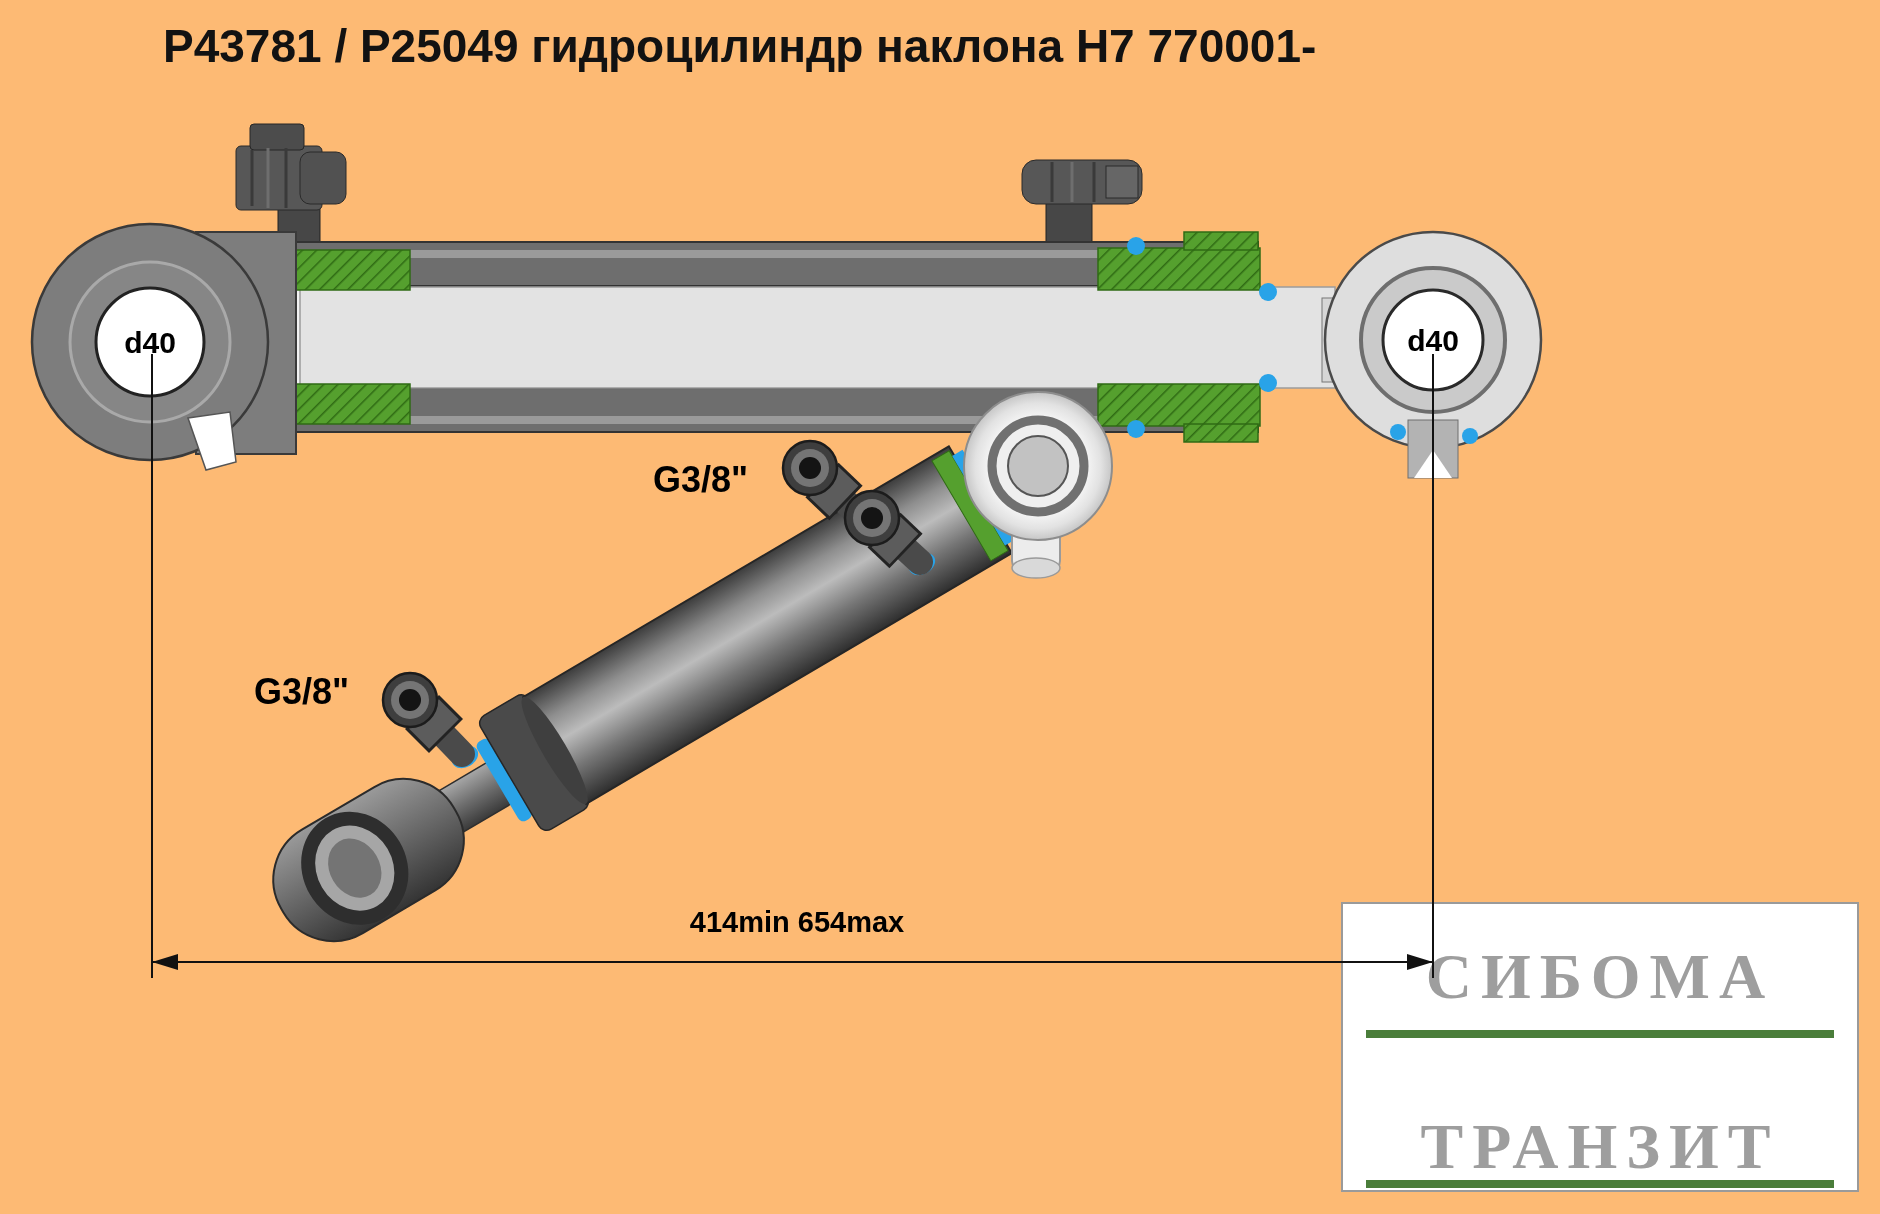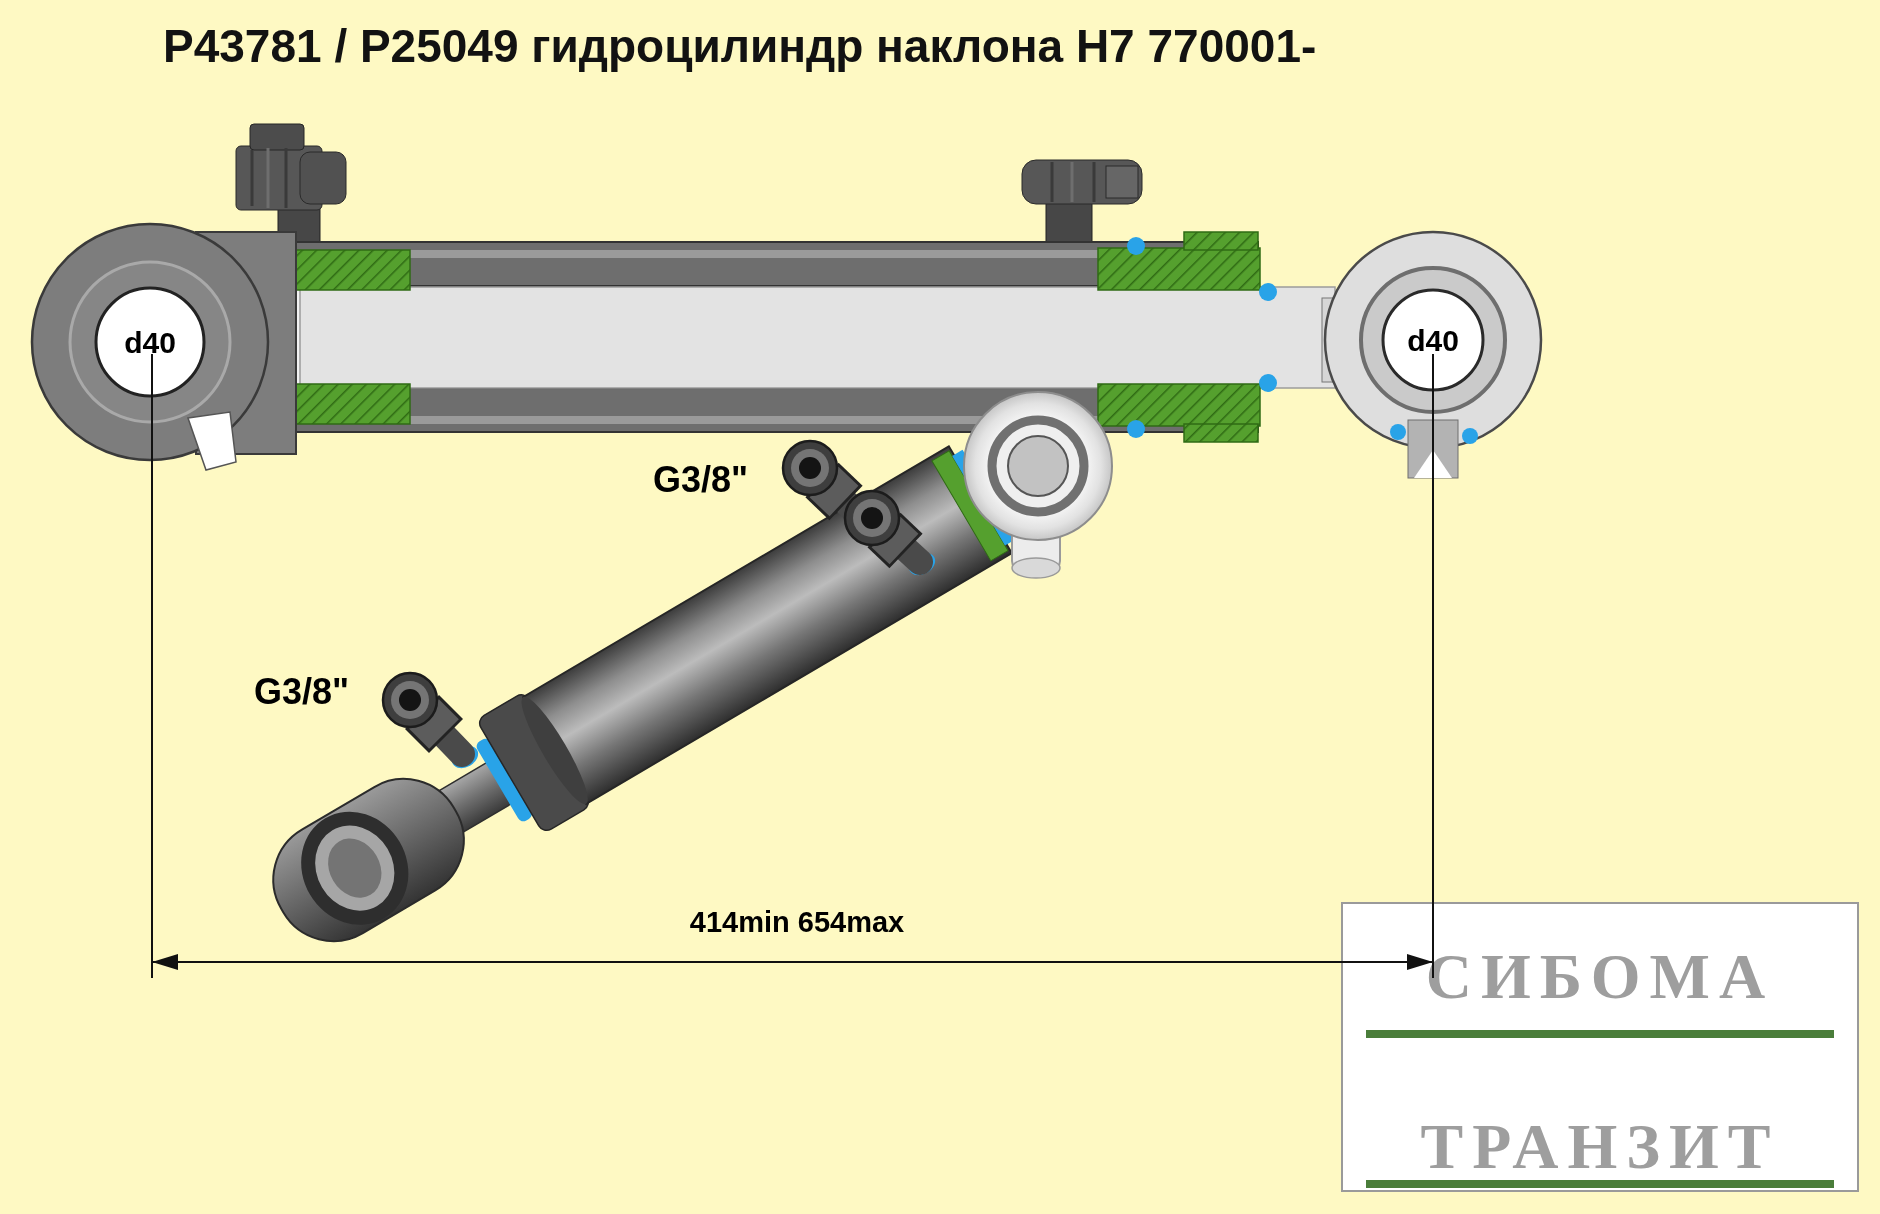--- a/index.html
+++ b/index.html
@@ -1,16 +1,16 @@
 <!DOCTYPE html>
 <html style="--seal-green: #55a02e; --seal-green-dark: #2f6b14; --seal-blue: #29a3e8; --steel-dark: #5a5a5a; --steel-light: #e3e3e3; --watermark-green: #4a7d3a; --watermark-gray: #9e9e9e;"><head>
 <meta charset="utf-8">
 <style>
   html,body{margin:0;padding:0;background:#ffffff;}
-  .page{width:1880px;height:1214px;position:relative;background:#fef9c3;overflow:hidden;
+  .page{width:1880px;height:1214px;position:relative;background:#fdba74;overflow:hidden;
         font-family:"Liberation Sans",sans-serif;}
   svg{display:block;}
   .title{font-family:"Liberation Sans",sans-serif;font-weight:700;font-size:46px;fill:#121212;}
   .bore-label{font-family:"Liberation Sans",sans-serif;font-weight:700;font-size:30px;fill:#000;text-anchor:middle;}
   .port-label{font-family:"Liberation Sans",sans-serif;font-weight:700;font-size:36px;fill:#000;}
   .dim-label{font-family:"Liberation Sans",sans-serif;font-weight:700;font-size:29px;fill:#000;text-anchor:middle;}
   .logo-text{font-family:"Liberation Serif",serif;font-weight:700;font-size:64px;fill:#9e9e9e;
              letter-spacing:9px;text-anchor:middle;}
 </style>
 </head>

